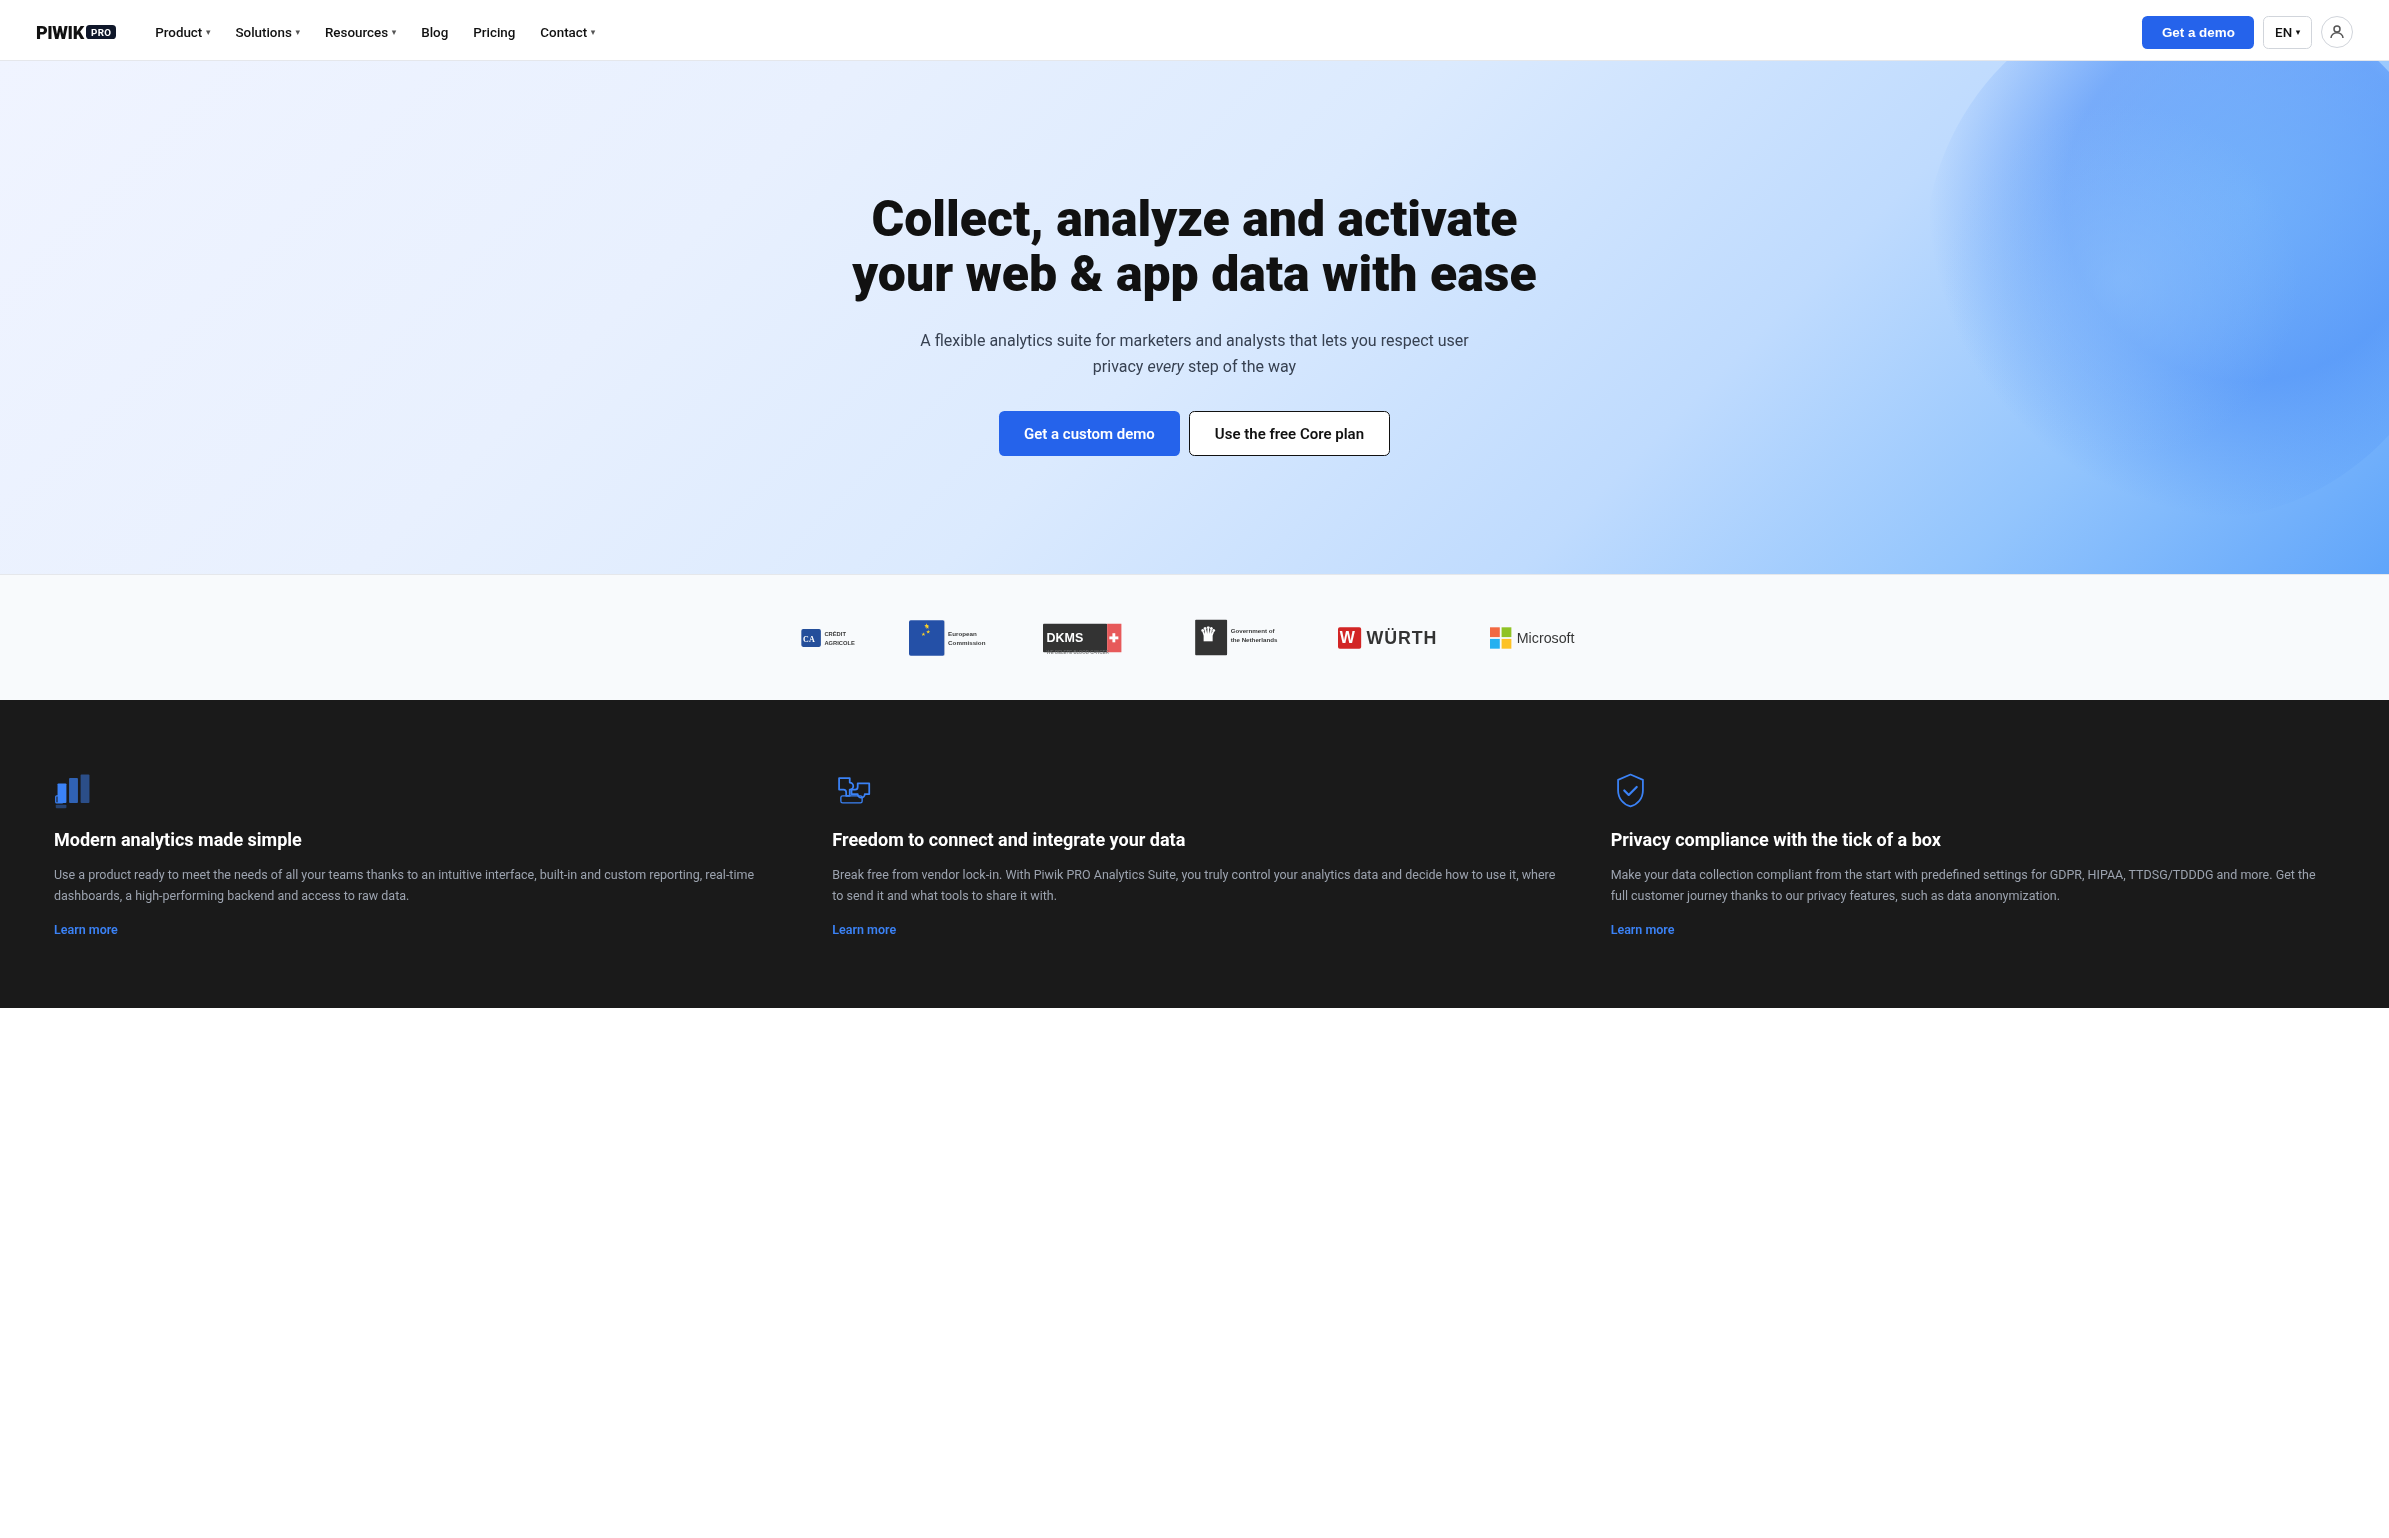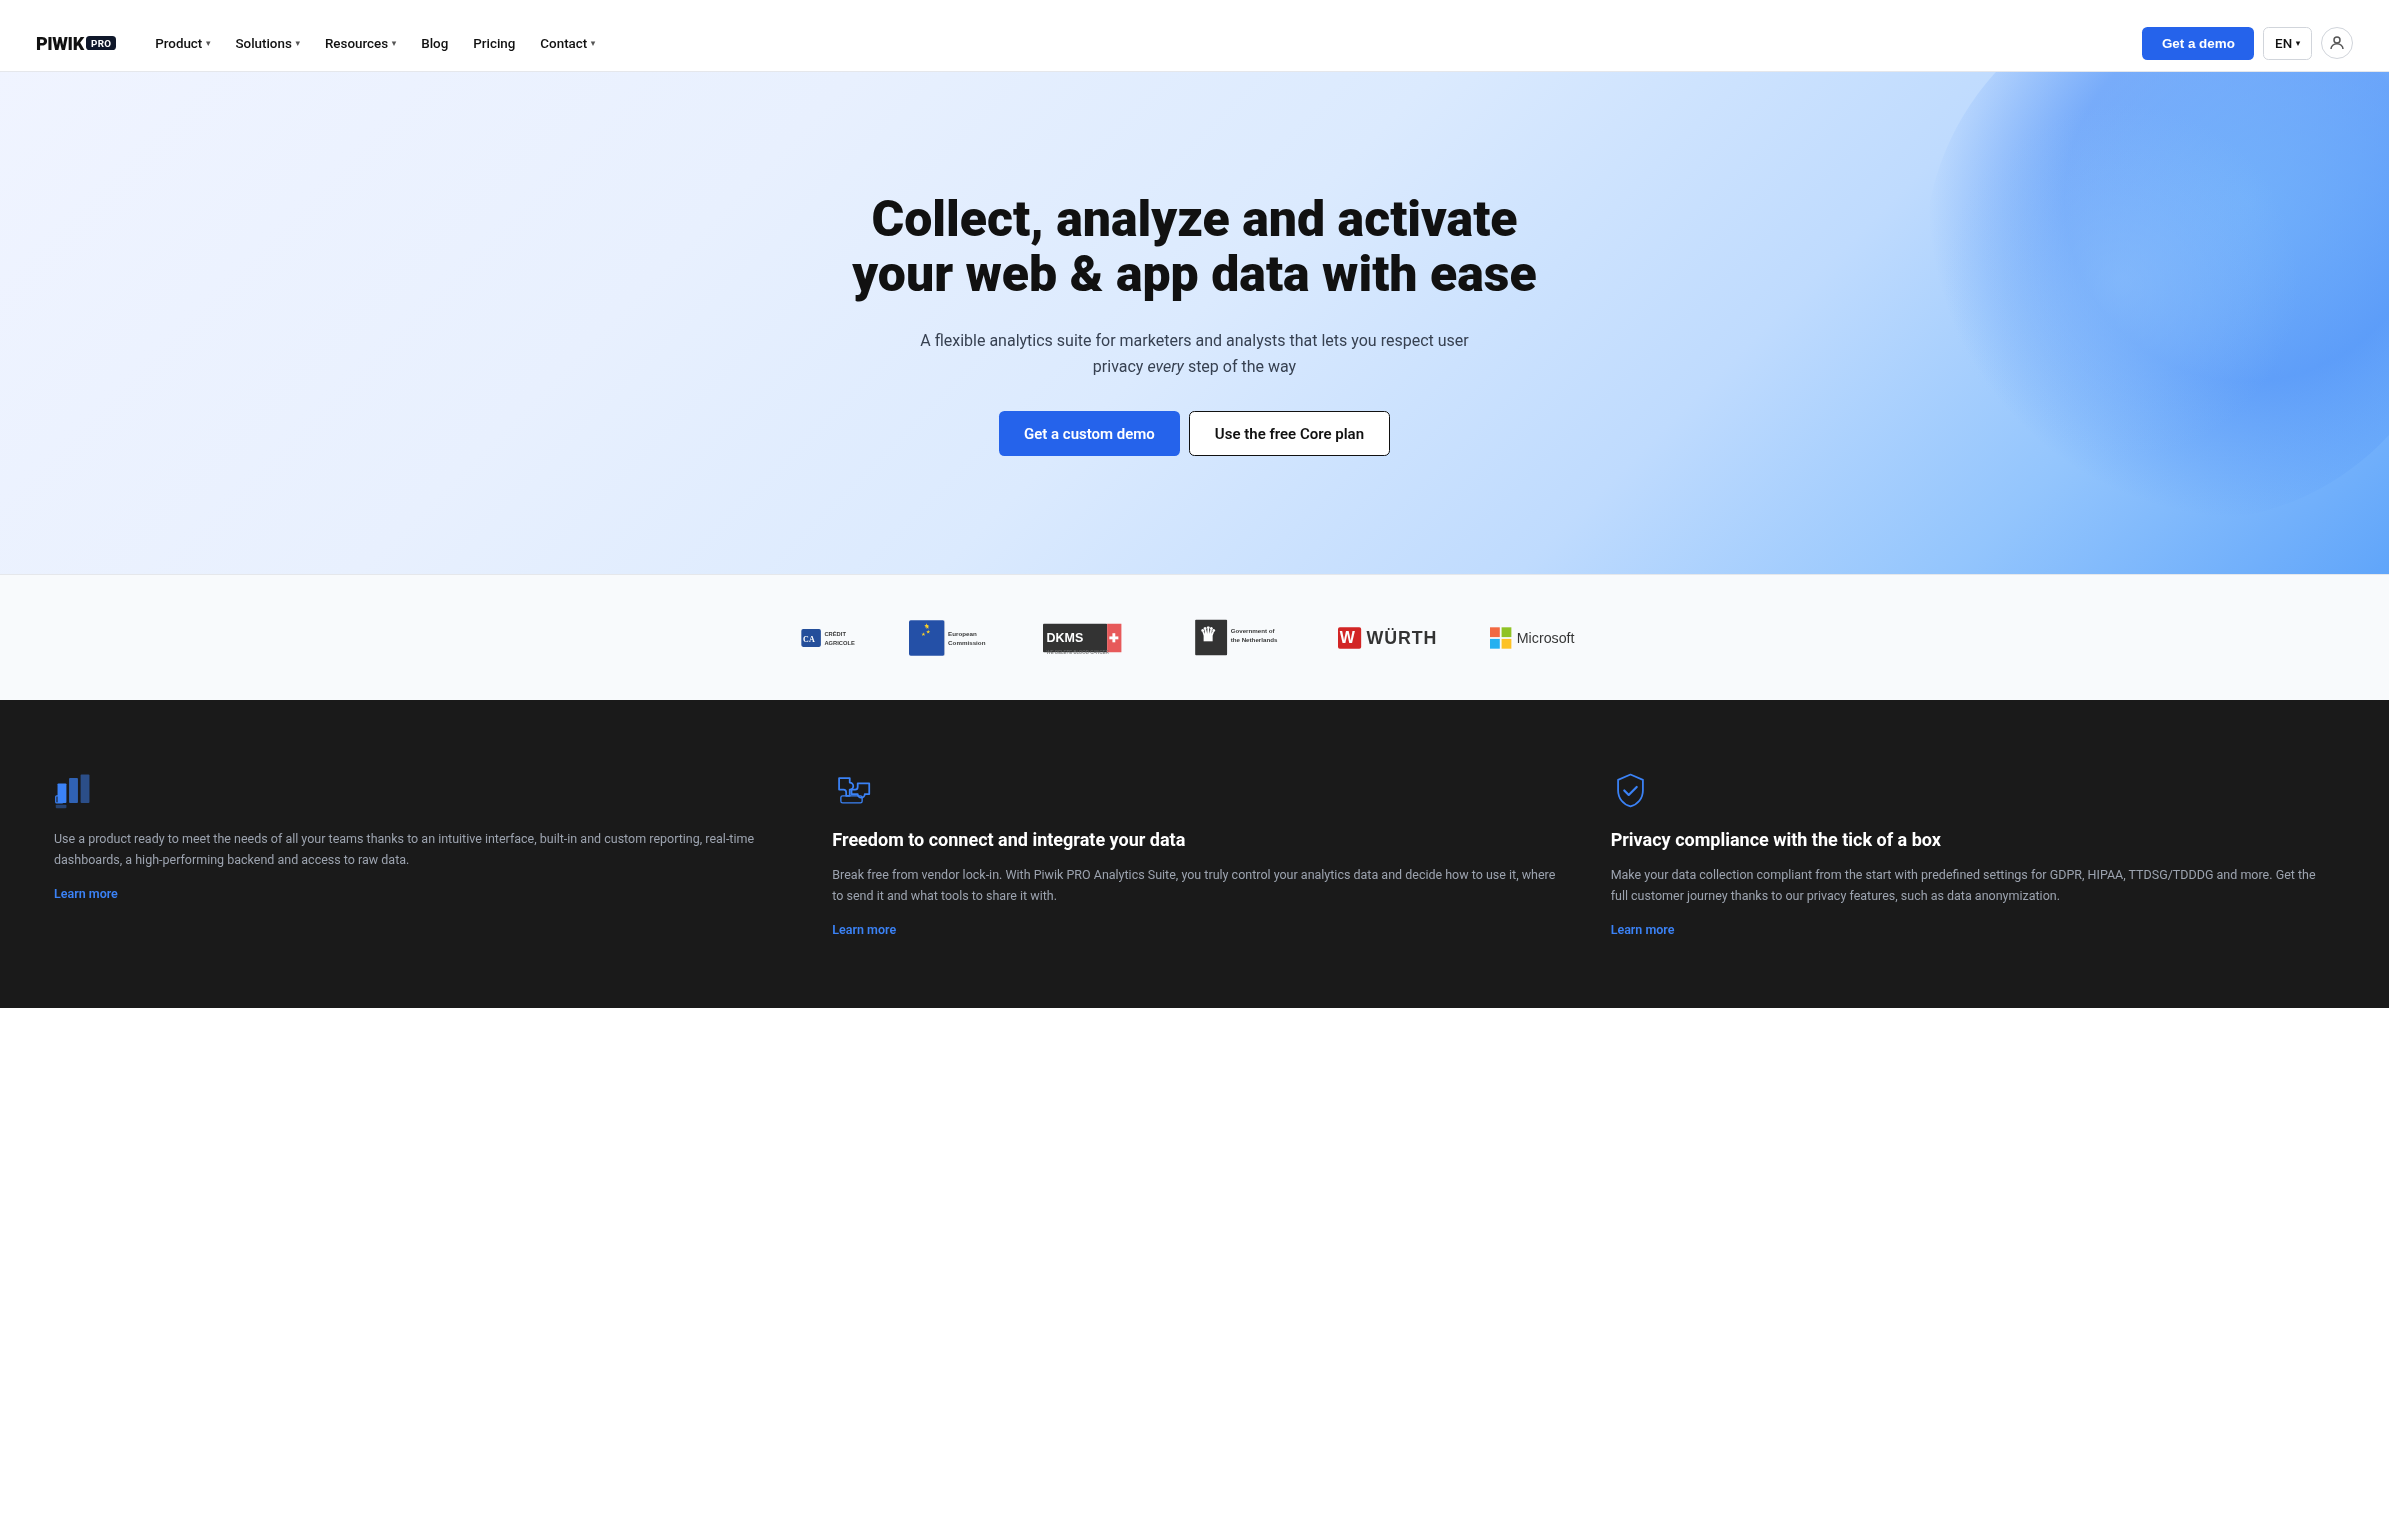--- a/index.html
+++ b/index.html
@@ -1,20 +1,20 @@
 <!DOCTYPE html>
 <html style="font-size:14.3px"><head>
   <meta charset="utf-8">
   <style>
     *, *::before, *::after { box-sizing: border-box; margin: 0; padding: 0; }
     body { font-family: -apple-system, BlinkMacSystemFont, 'Segoe UI', Roboto, sans-serif; background: #fff; overflow-x: hidden; }
 
     
     nav {
-      position: sticky; top: 15px; z-index: 100;
+      position: sticky; top: 4px; z-index: 100;
       background: #fff;
       border-bottom: 0.9px solid #e5e7eb;
       display: flex; align-items: center;
       padding: 0 36px; height: 57px;
       gap: 7.1px;
     }
     .nav-logo {
       display: flex; align-items: center; gap: 0;
       font-weight: 900; font-size: 18px; color: #111; text-decoration: none;
       margin-right: 21.4px; flex-shrink: 0;
@@ -272,20 +272,21 @@
   <div class="feature-card">
     <div class="feature-icon">
       <svg width="39" height="39" viewBox="0 0 44 44" fill="none">
         <rect x="4" y="14" width="10" height="22" rx="1" fill="#3b82f6"></rect>
         <rect x="17" y="8" width="10" height="28" rx="1" fill="#3b82f6" opacity="0.7"></rect>
         <rect x="30" y="4" width="10" height="32" rx="1" fill="#3b82f6" opacity="0.5"></rect>
         <rect x="2" y="28" width="8" height="8" rx="1" stroke="#3b82f6" stroke-width="1.5" fill="none"></rect>
         <rect x="2" y="38" width="12" height="4" rx="1" fill="#3b82f6" opacity="0.4"></rect>
       </svg>
     </div>
+    <div class="feature-title">Modern analytics made simple</div>
     <div class="feature-desc">Use a product ready to meet the needs of all your teams thanks to an intuitive interface, built-in and custom reporting, real-time dashboards, a high-performing backend and access to raw data.</div>
     <a class="feature-link">Learn more</a>
   </div>
 
   <div class="feature-card">
     <div class="feature-icon">
       <svg width="39" height="39" viewBox="0 0 44 44" fill="none">
         <path d="M8 8h12v5a4 4 0 010 8V28h-4v-4a3 3 0 00-3-3H8z" stroke="#3b82f6" stroke-width="2" fill="none" stroke-linejoin="round"></path>
         <path d="M20 8h12v5a4 4 0 010 8v7h-5v-4a3 3 0 00-3-3H20z" stroke="#3b82f6" stroke-width="2" fill="none" stroke-linejoin="round" transform="rotate(90 28 22)"></path>
         <rect x="10" y="28" width="24" height="8" rx="2" stroke="#3b82f6" stroke-width="1.5" fill="none"></rect>

